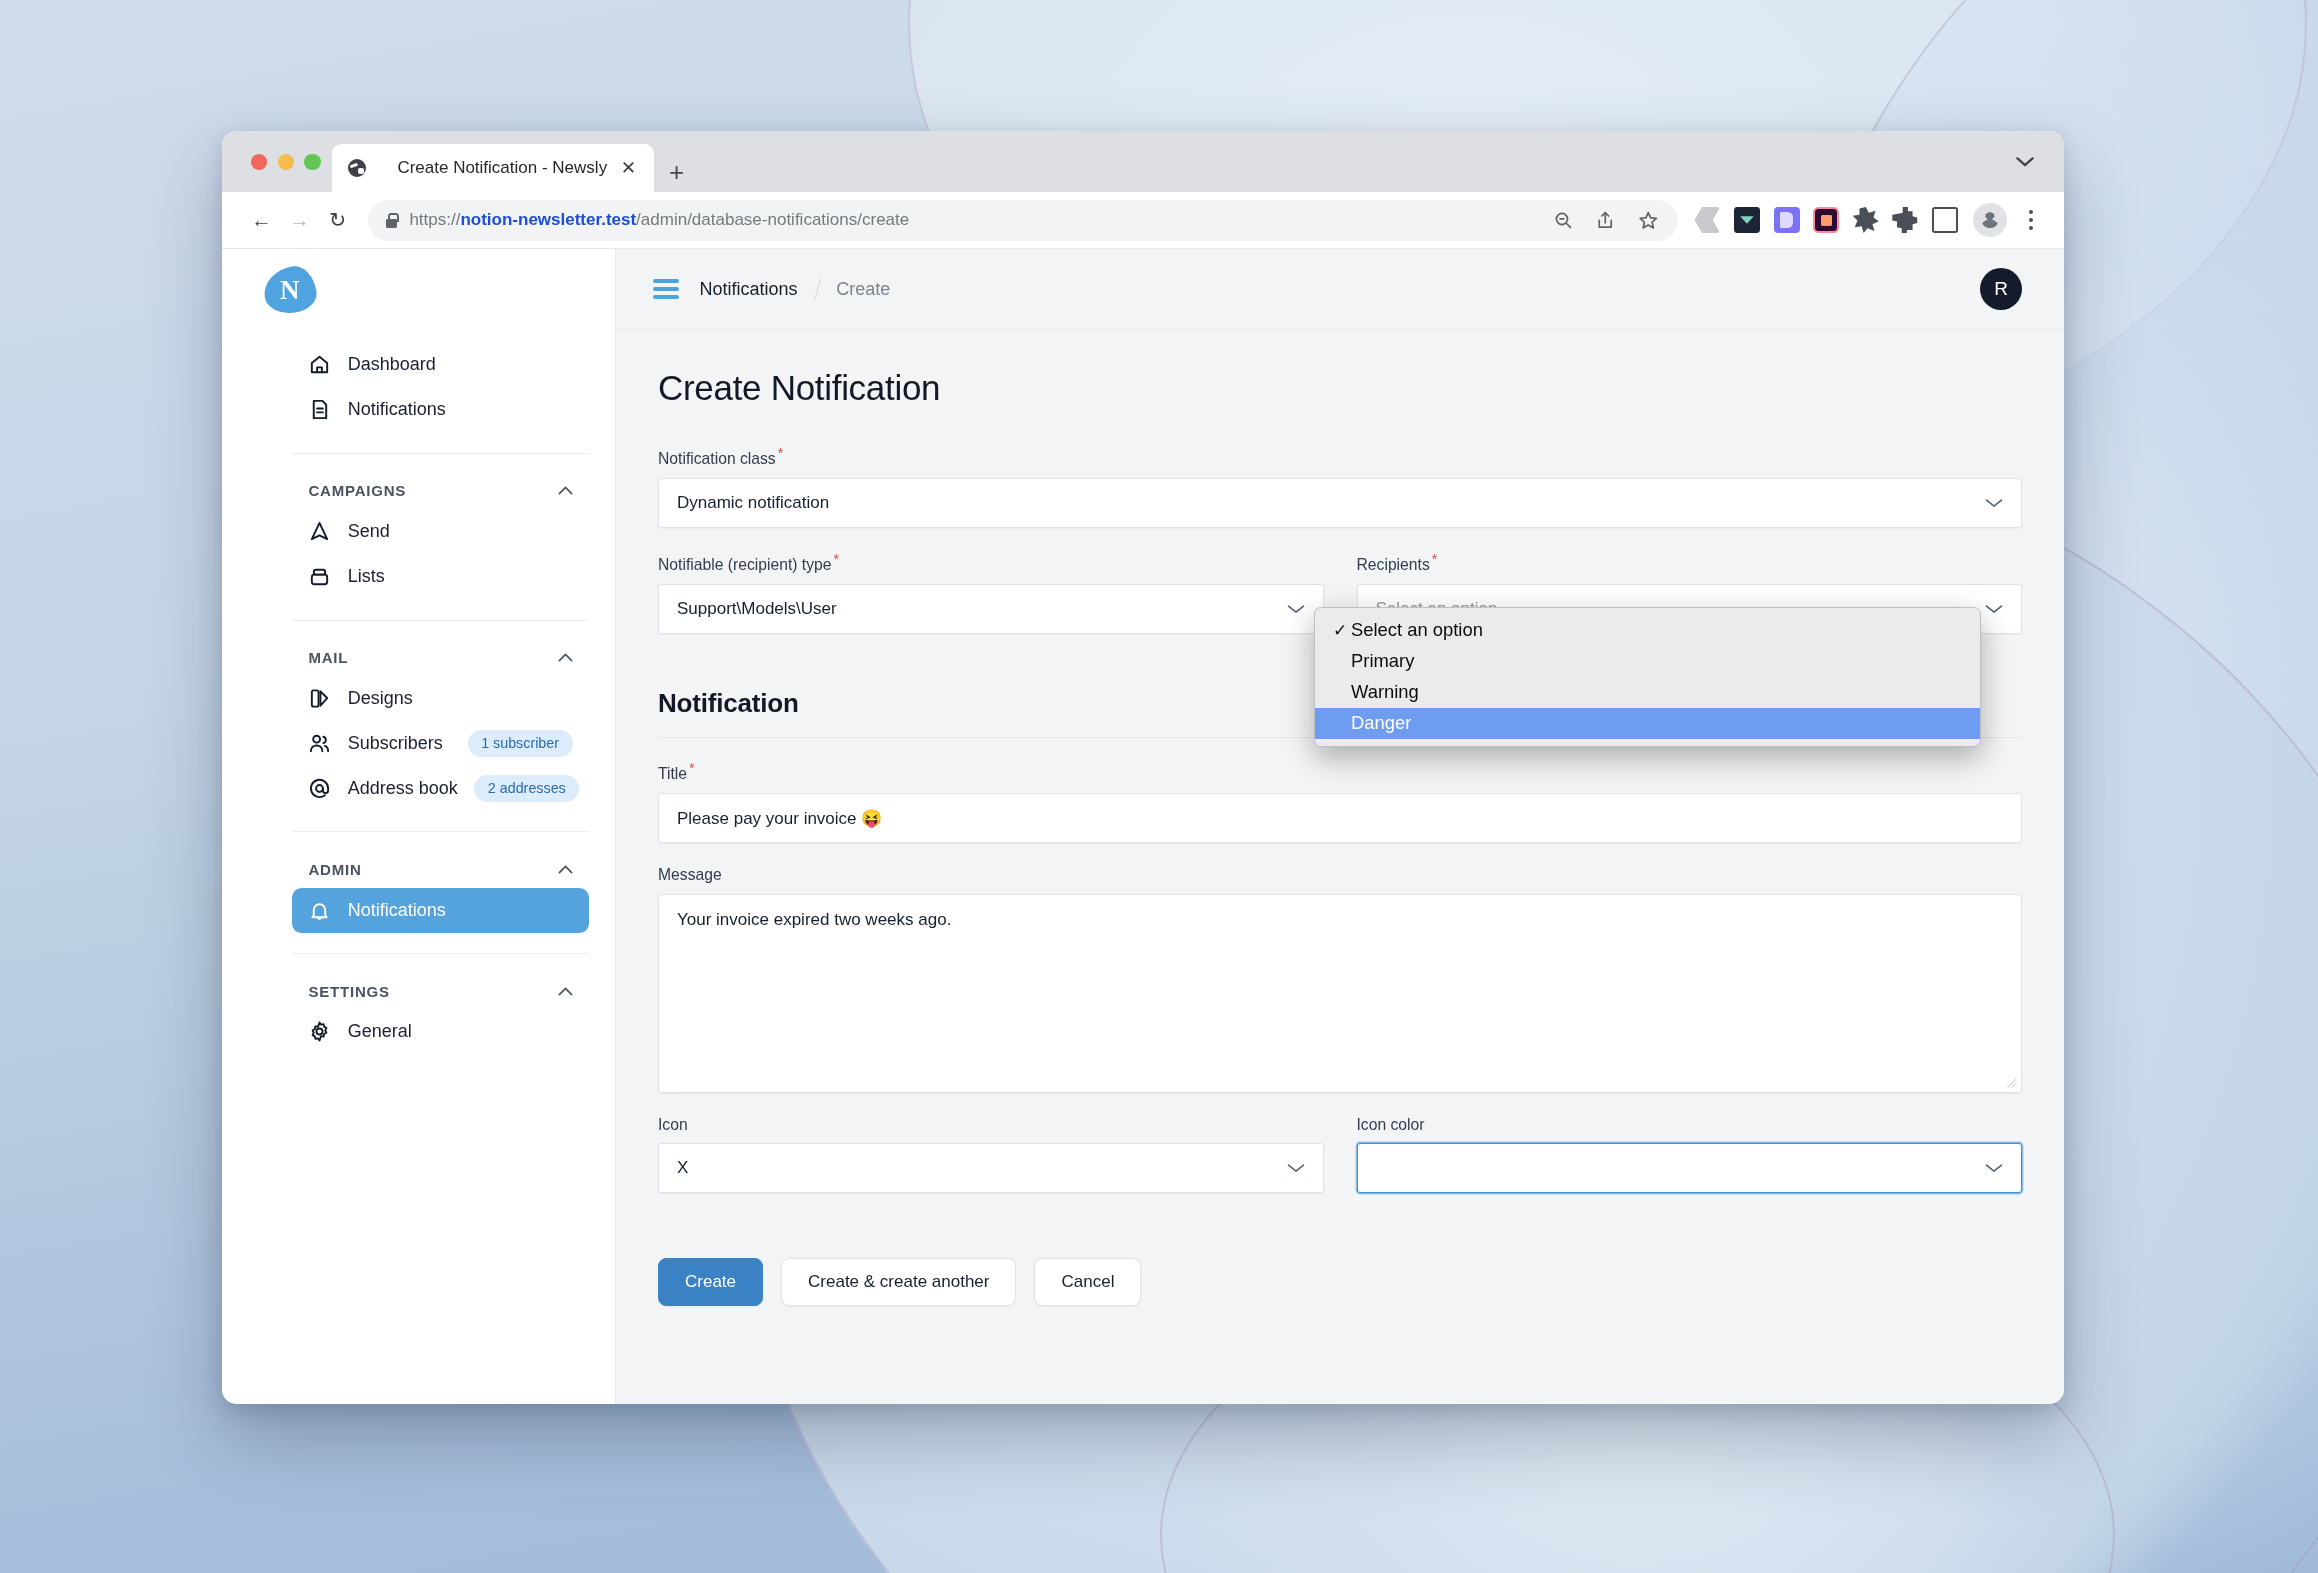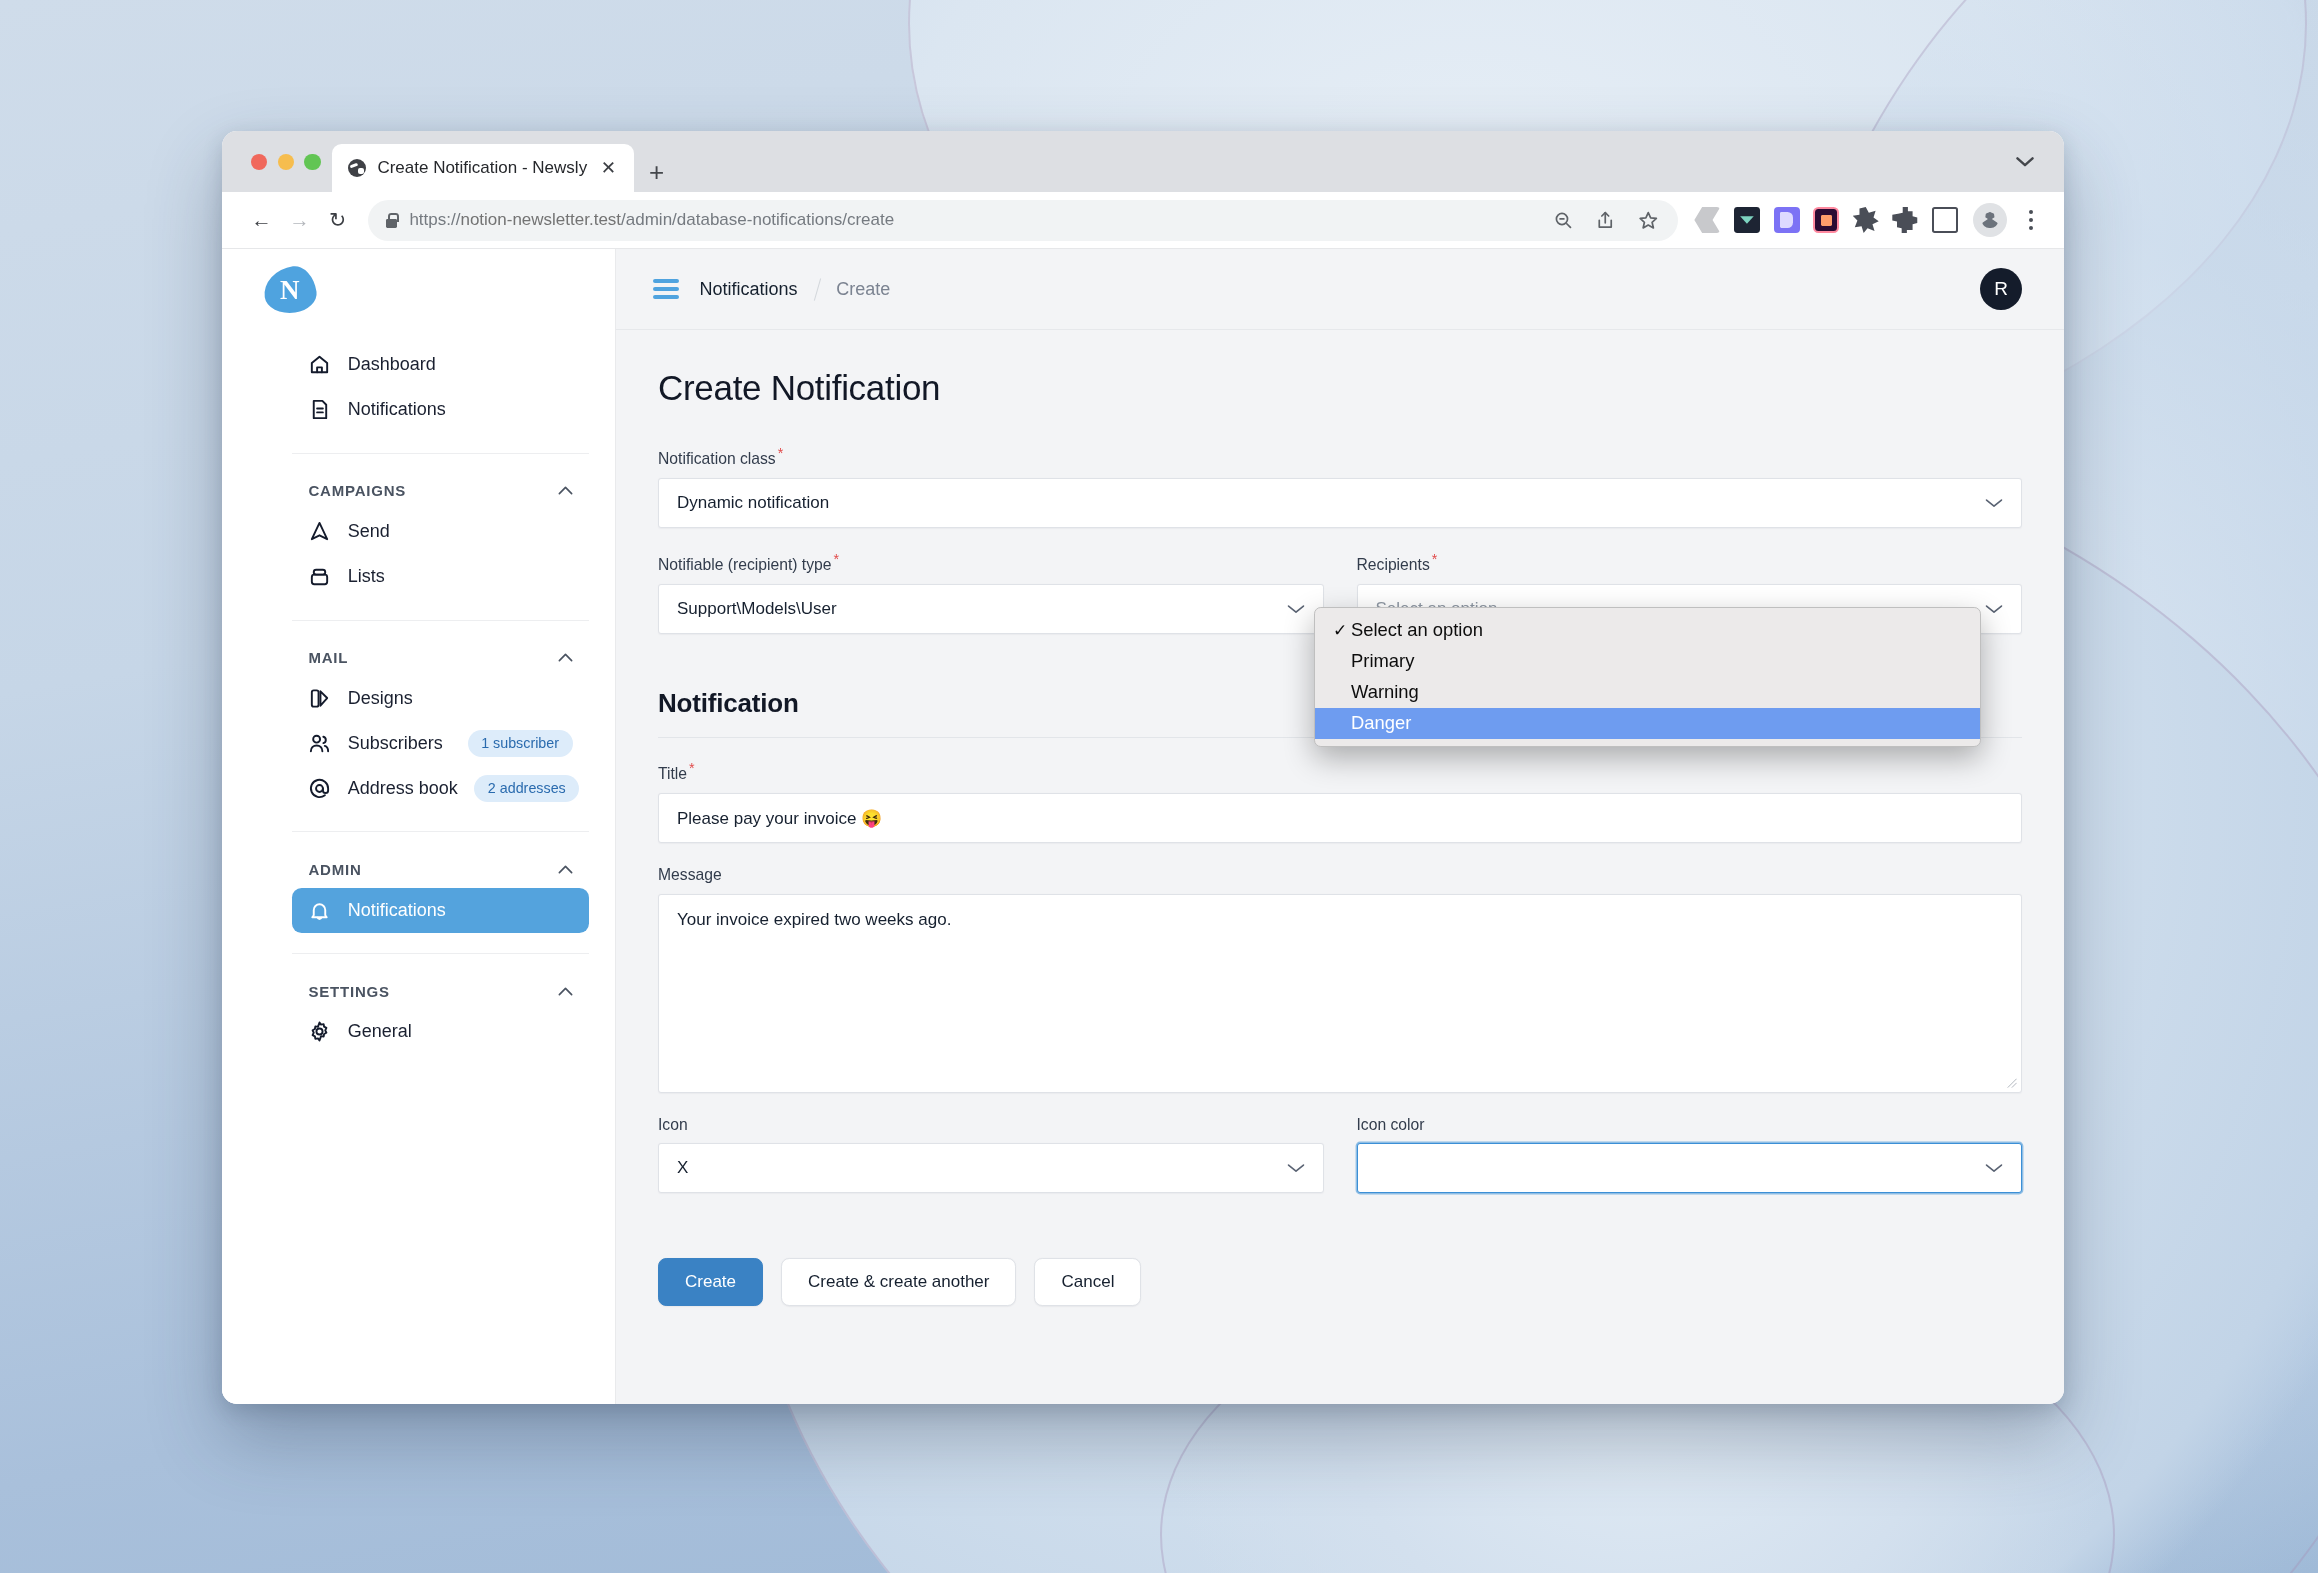--- a/index.html
+++ b/index.html
@@ -144,20 +144,21 @@
   .tab-favicon::after {
     content:"";
     position:absolute; right:2.7px; bottom:2.7px;
     width:5.5px;height:6.8px;border-radius:2px;background:#fff;
   }
   .tab-title {
     font-size: 17px;
     color: #26282c;
     white-space: nowrap;
     flex: 1;
+    margin-left: 20px;
   }
   .tab-close {
     font-size: 18.4px;
     color: #3c3f44;
     line-height: 1;
     padding: 0 2.7px;
     cursor: default;
   }
   .newtab {
     margin-left: 15px;
@@ -216,21 +217,21 @@
     width:6.8px; height:7.5px; border:2px solid #5f6368;
     border-bottom:none; border-radius:3.4px 3.4px 0 0;
   }
   .url {
     font-size: 17px;
     color: #757a80;
     white-space: nowrap;
     overflow: hidden;
     flex: 1;
   }
-  .url b { color: #737373; font-weight: 400; }
+  .url b { color: #1d4ed8; font-weight: 700; }
   .pill-icons { display:flex; align-items:center; gap: 12.3px; padding-right: 5.5px;}
   .ic { width: 30px; height: 30px; display:flex;align-items:center;justify-content:center; color:#5f6368; }
   .ext-icons { display:flex; align-items:center; gap: 13.6px; margin-left: 16.4px; }
   .ext { width: 26px; height: 26px; border-radius: 3.4px; flex:0 0 26px;}
   .ext.e1 { background: #c8c9cc; clip-path: polygon(0 50%, 30% 0, 100% 0, 70% 50%, 100% 100%, 30% 100%); }
   .ext.e2 { background: #1d2433; display:flex;align-items:center;justify-content:center; }
   .ext.e2::after { content:""; width:13.6px;height:7.5px;background:#7dd3c0; clip-path: polygon(0 0,100% 0,50% 100%); }
   .ext.e3 { background: #7c72f5; border-radius: 4.1px; position:relative; }
   .ext.e3::after{content:"";position:absolute;inset:4.8px 6.1px;background:#dedaff;border-radius:1.4px 5.5px 5.5px 1.4px;}
   .ext.e4 { background:#2b0b33; border:2px solid #ff8aa0; border-radius:5.5px; position:relative;}

